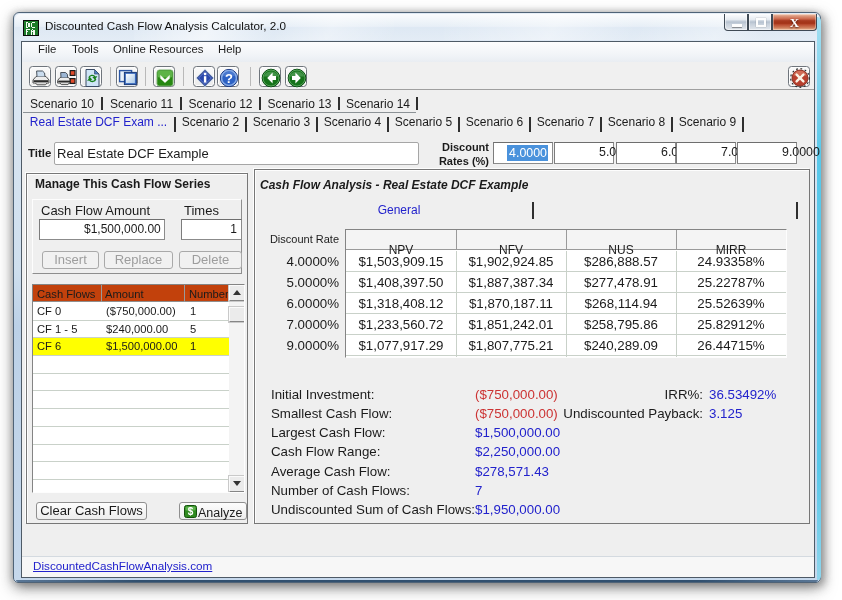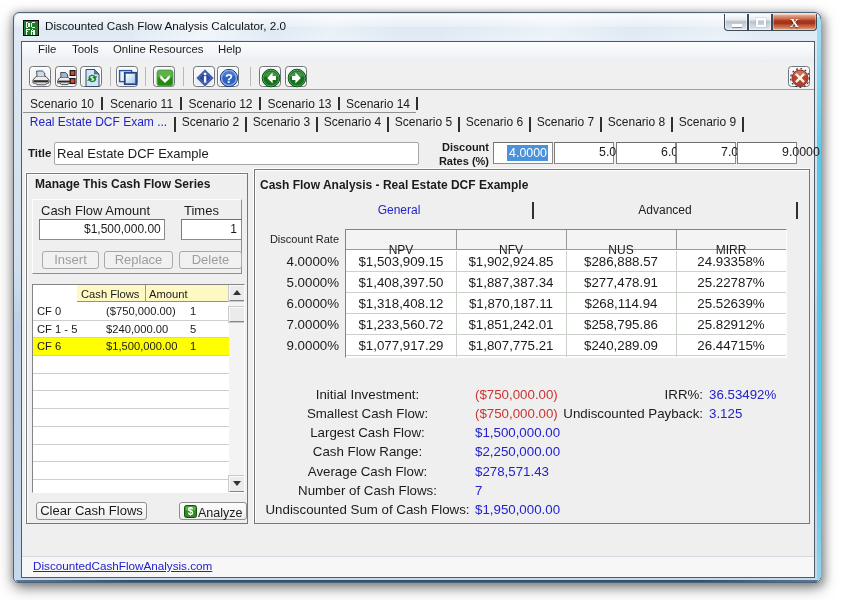--- a/index.html
+++ b/index.html
@@ -54,21 +54,21 @@
 .blue { color:#2222cc; } .red { color:#cc3333; }
 .b { font-weight:bold; }
 .r { text-align:right; } .c { text-align:center;margin-top:12px; }
 .lrow { position:absolute; left:0; width:196px; height:17.7px; border-bottom:1px solid #c9d1c9; }
 .lrow span { position:absolute; top:2px; }
 .sbtn { width:16px; height:16px; background:#ebebeb; border:1px solid; border-color:#fafafa #858585 #858585 #fafafa; box-shadow:0 0 0 1px #c9c9c9; }
 .rrow { position:absolute; left:0; width:440px; height:21px; border-bottom:1px solid #c9d1c9; font-size:13.3px; }
 .rrow span { position:absolute; top:3px; width:110px; text-align:center; }
 .rrow span:nth-child(2) { left:110px; } .rrow span:nth-child(3) { left:220px; } .rrow span:nth-child(4) { left:330px; }
 .srow { position:absolute; left:0; width:554px; height:15px; font-size:13.3px; }
-.sl { position:absolute; left:4px; width:217px; text-align:center; }
+.sl { position:absolute; left:16px; width:217px; text-align:left; }
 .sv { position:absolute; left:220px; }
 .sl2 { position:absolute; left:0; width:448px; text-align:right; }
 .sv2 { position:absolute; left:454px; }
 </style></head>
 <body>
 <div id="win">
   <div style="position:absolute; left:120px; top:0; width:260px; height:27px; background:linear-gradient(115deg,rgba(255,255,255,0) 0%,rgba(255,255,255,.55) 30%,rgba(255,255,255,0) 55%,rgba(255,255,255,.35) 75%,rgba(255,255,255,0) 100%);"></div>
   <div style="position:absolute; left:430px; top:0; width:320px; height:27px; background:linear-gradient(115deg,rgba(255,255,255,0) 0%,rgba(255,255,255,.4) 35%,rgba(255,255,255,0) 60%,rgba(255,255,255,.3) 85%,rgba(255,255,255,0) 100%);"></div>
   <div id="cyanedge"></div>
   <div style="position:absolute; left:2px; right:2px; bottom:0; height:2px; background:linear-gradient(90deg,#5a7796,#31506f 15%,#31506f 85%,#5a7796); border-radius:0 0 4px 4px;"></div>
@@ -303,21 +303,21 @@
       <div class="raised abs" style="left:5px; top:25px; width:210px; height:75px;">
         <div class="abs" style="left:8px; top:3px;">Cash Flow Amount</div>
         <div class="abs" style="left:151px; top:3px;">Times</div>
         <div class="inp r" style="left:6px; top:19px; width:126px; height:21px; line-height:18px; padding-right:4px; font-size:12px;">$1,500,000.00</div>
         <div class="inp r" style="left:148px; top:19px; width:61px; height:21px; line-height:18px; padding-right:4px; font-size:12px;">1</div>
         <div class="btn dis" style="left:9px; top:51px; width:57px; height:18px; line-height:16px;">Insert</div>
         <div class="btn dis" style="left:71px; top:51px; width:69px; height:18px; line-height:16px;">Replace</div>
         <div class="btn dis" style="left:146px; top:51px; width:63px; height:18px; line-height:16px;">Delete</div>
       </div>
       <div class="sunken abs" style="left:5px; top:110px; width:213px; height:209px; background:#fff; font-size:11.2px; overflow:hidden;">
-        <div class="abs" style="left:0; top:0; width:196px; height:17px; background:#fef9c3; border-bottom:1px solid #8f8f8f;margin-left:44px;">
+        <div class="abs" style="left:0; top:0; width:196px; height:17px; background:#c2410c; border-bottom:1px solid #8f8f8f;">
           <span class="abs" style="left:4px; top:3px;">Cash Flows</span>
           <span class="abs" style="left:72px; top:3px;">Amount</span>
           <span class="abs" style="left:156px; top:3px;">Number</span>
           <div class="abs" style="left:68px; top:0; width:1px; height:17px; background:#9a9a9a;"></div>
           <div class="abs" style="left:151px; top:0; width:1px; height:17px; background:#9a9a9a;"></div>
         </div>
         <div id="lrows" class="abs" style="left:0; top:18px; width:196px; height:189px;">
           <div class="lrow" style="top:0">
               <span style="left:4px">CF 0</span>
               <span style="left:73px">($750,000.00)</span>
@@ -355,24 +355,23 @@
       <div class="btn" style="left:152px; top:328px; width:68px; height:18px; line-height:16px;">
           <svg style="position:absolute;left:4px;top:2px" width="13" height="13" viewBox="0 0 13 13">
             <rect x="0.5" y="0.5" width="12" height="12" rx="2" fill="#2f8a1f" stroke="#14510c"></rect>
             <rect x="1.5" y="1.5" width="10" height="4" rx="1" fill="#64b856" opacity=".85"></rect>
             <text x="6.5" y="10" font-size="10" font-weight="bold" fill="#fff" text-anchor="middle" font-family="Liberation Sans">$</text>
           </svg>
           <span style="position:absolute; left:18px; top:2px; font-size:12.5px;">Analyze</span>
         </div>
     </div>
     <div id="rightpanel" class="gbox" style="left:232px; top:127px; width:556px; height:355px;">
-      <div class="abs b" style="left:5px; top:8px; font-size:12px;">Cash Flow Analysis - Real Estate DCF Example</div>
+      <div class="abs b" style="left:5px; top:8px; font-size:12px;font-style:italic;">Cash Flow Analysis - Real Estate DCF Example</div>
       <div class="abs" style="left:22px; top:32px; width:520px; height:19px; font-size:12px;">
         <div class="abs blue" style="left:0; width:244px; text-align:center; top:1px;">General</div>
-        <div class="abs" style="left:256px; width:264px; text-align:center; top:1px;">Advanced</div>
         <div class="abs" style="left:255px; top:0px; width:2px; height:17px; background:#2f2f2f;"></div>
         <div class="abs" style="left:519px; top:0px; width:2px; height:17px; background:#2f2f2f;"></div>
       </div>
       <div class="abs r" style="left:0; top:63px; width:84px; font-size:11px;">Discount Rate</div>
       <div class="abs sunken" style="left:90px; top:59px; width:442px; height:129px; background:#fff;">
         <div class="abs" style="left:0; top:0; width:440px; height:20px; background:#f4f4f4; border-bottom:1px solid #9a9a9a;">
           <span class="abs c" style="left:0; top:1px; width:110px; font-size:12px;">NPV</span>
           <span class="abs c" style="left:110px; top:1px; width:110px; font-size:12px;">NFV</span>
           <span class="abs c" style="left:220px; top:1px; width:110px; font-size:12px;">NUS</span>
           <span class="abs c" style="left:330px; top:1px; width:110px; font-size:12px;">MIRR</span>

